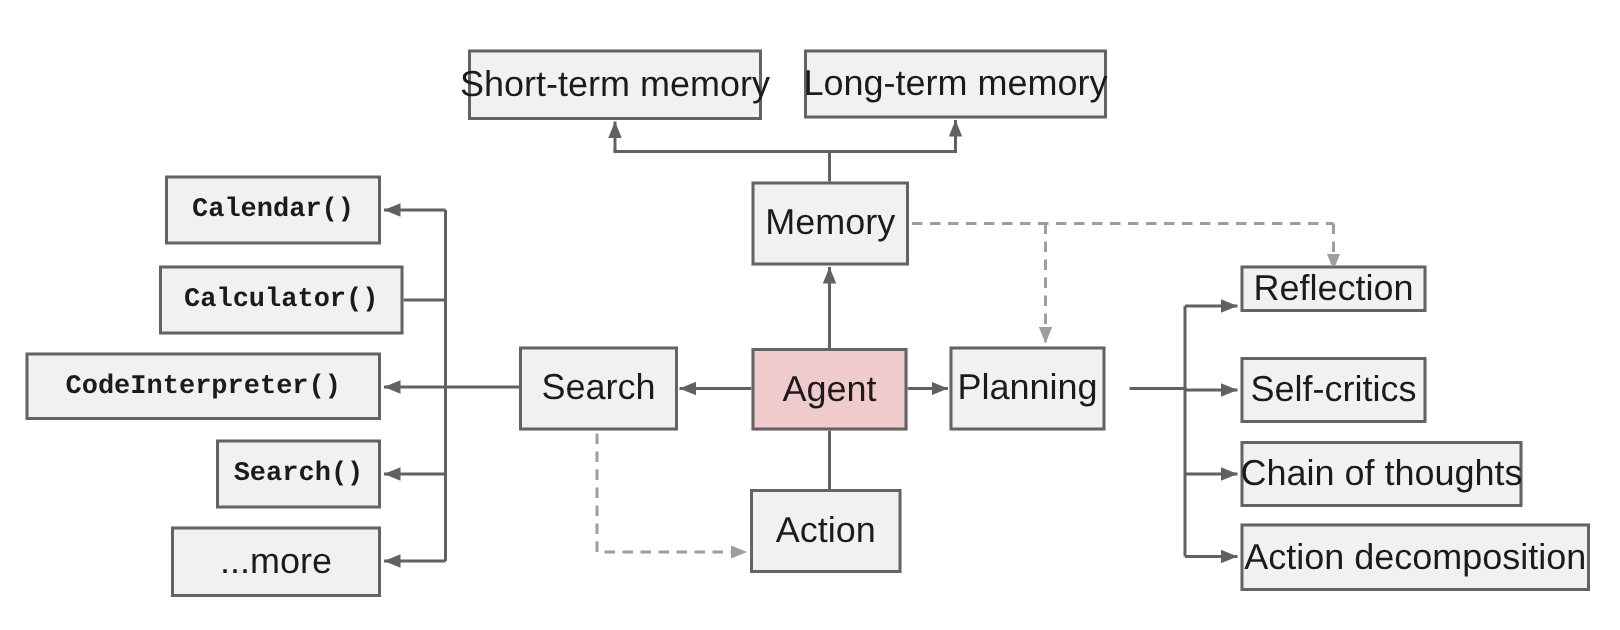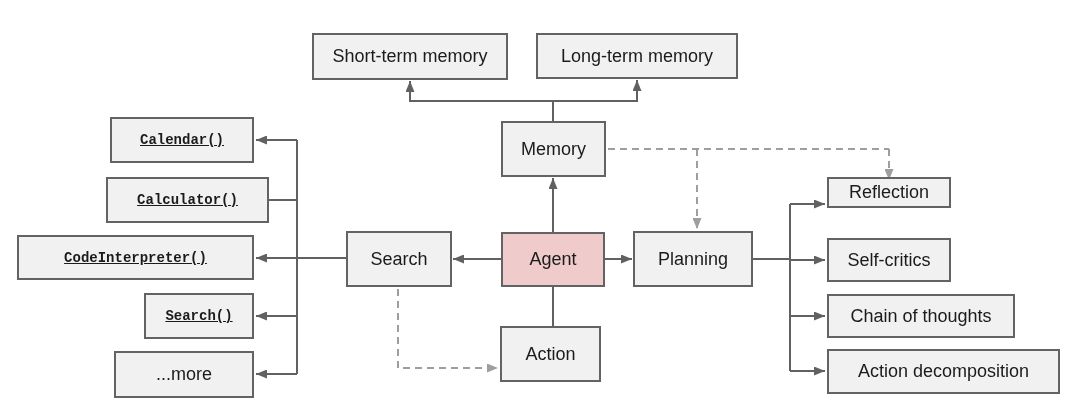--- a/index.html
+++ b/index.html
@@ -26,29 +26,28 @@
   .head-solid  { fill: var(--solid-connector); }
   .head-dashed { fill: var(--dashed-connector); }
   .node {
     position: absolute;
     box-sizing: border-box;
     background: var(--node-fill);
     border: 2px solid var(--node-border);
     display: flex;
     align-items: center;
     justify-content: center;
-    font-size: 18px;
+    font-size: 24px;
     color: var(--text-color);
     white-space: nowrap;
   }
   .node.mono {
     font-family: "Liberation Mono", monospace;
     font-weight: bold;
-    font-size: 14px;
-    text-decoration: underline;
+    font-size: 18px;
   }
   .node.agent {
     background: var(--agent-fill);
     font-weight: normal;
   }
 </style>
 </head>
 <body>
 
 <div class="canvas">
@@ -102,21 +101,21 @@
   <div class="node" style="left:536px; top:33px; width:202px; height:46px">
     <span>Long-term memory</span>
   </div>
 
   <div class="node" style="left:346px; top:231px; width:106px; height:56px">
     <span>Search</span>
   </div>
   <div class="node agent" style="left:501px; top:232px; width:104px; height:55px">
     <span>Agent</span>
   </div>
-  <div class="node" style="left:633px; top:231px; width:120px; height:56px">
+  <div class="node" style="left:633px; top:231px; width:104px; height:56px">
     <span>Planning</span>
   </div>
   <div class="node" style="left:500px; top:326px; width:101px; height:56px">
     <span>Action</span>
   </div>
 
   <div class="node mono" style="left:110px; top:117px; width:144px; height:46px">
     <span>Calendar()</span>
   </div>
   <div class="node mono" style="left:106px; top:177px; width:163px; height:46px">

